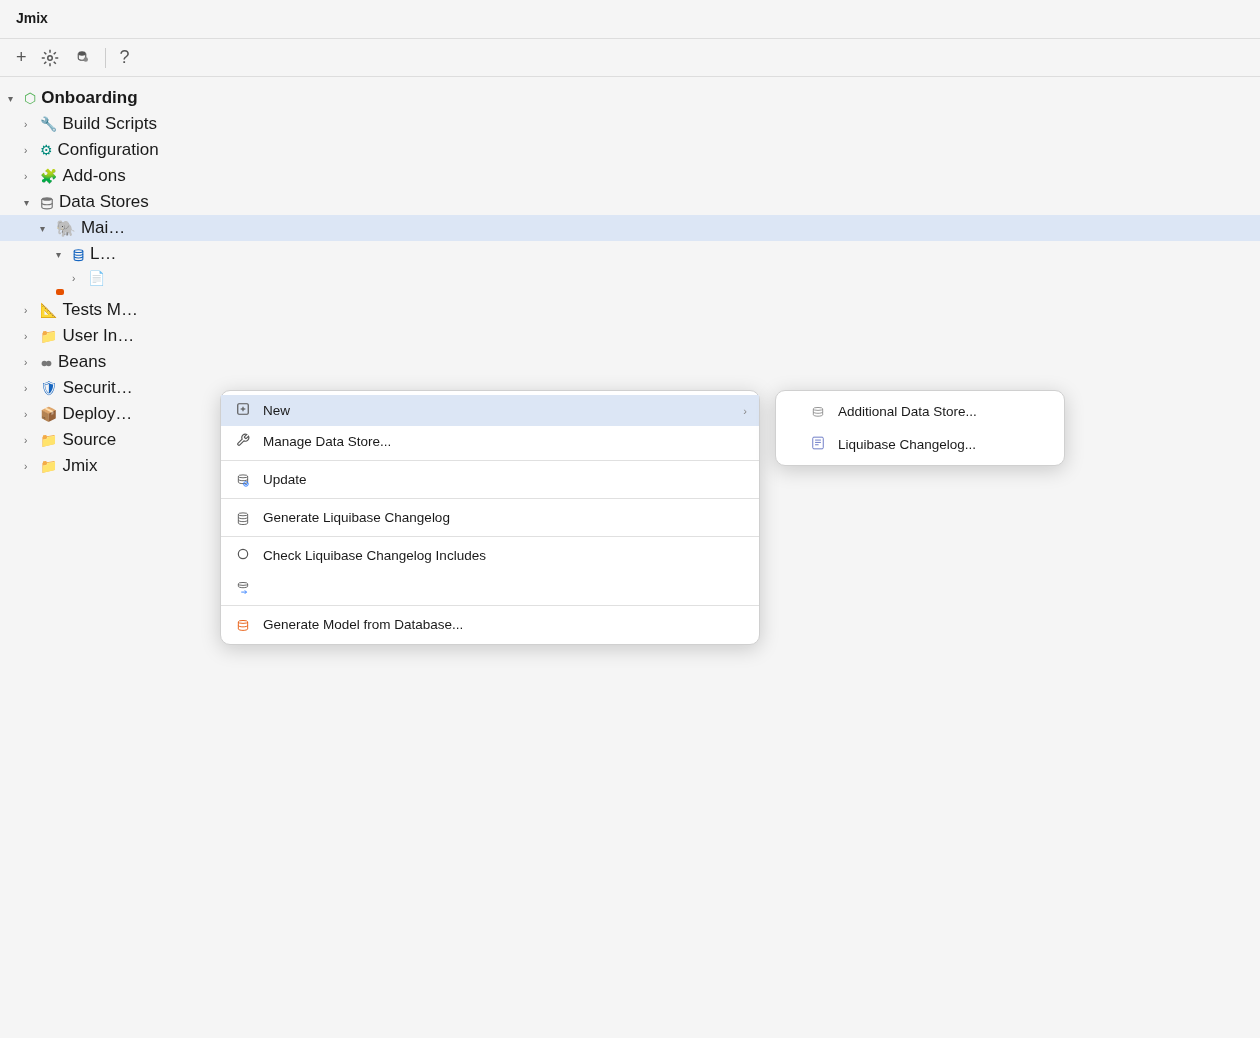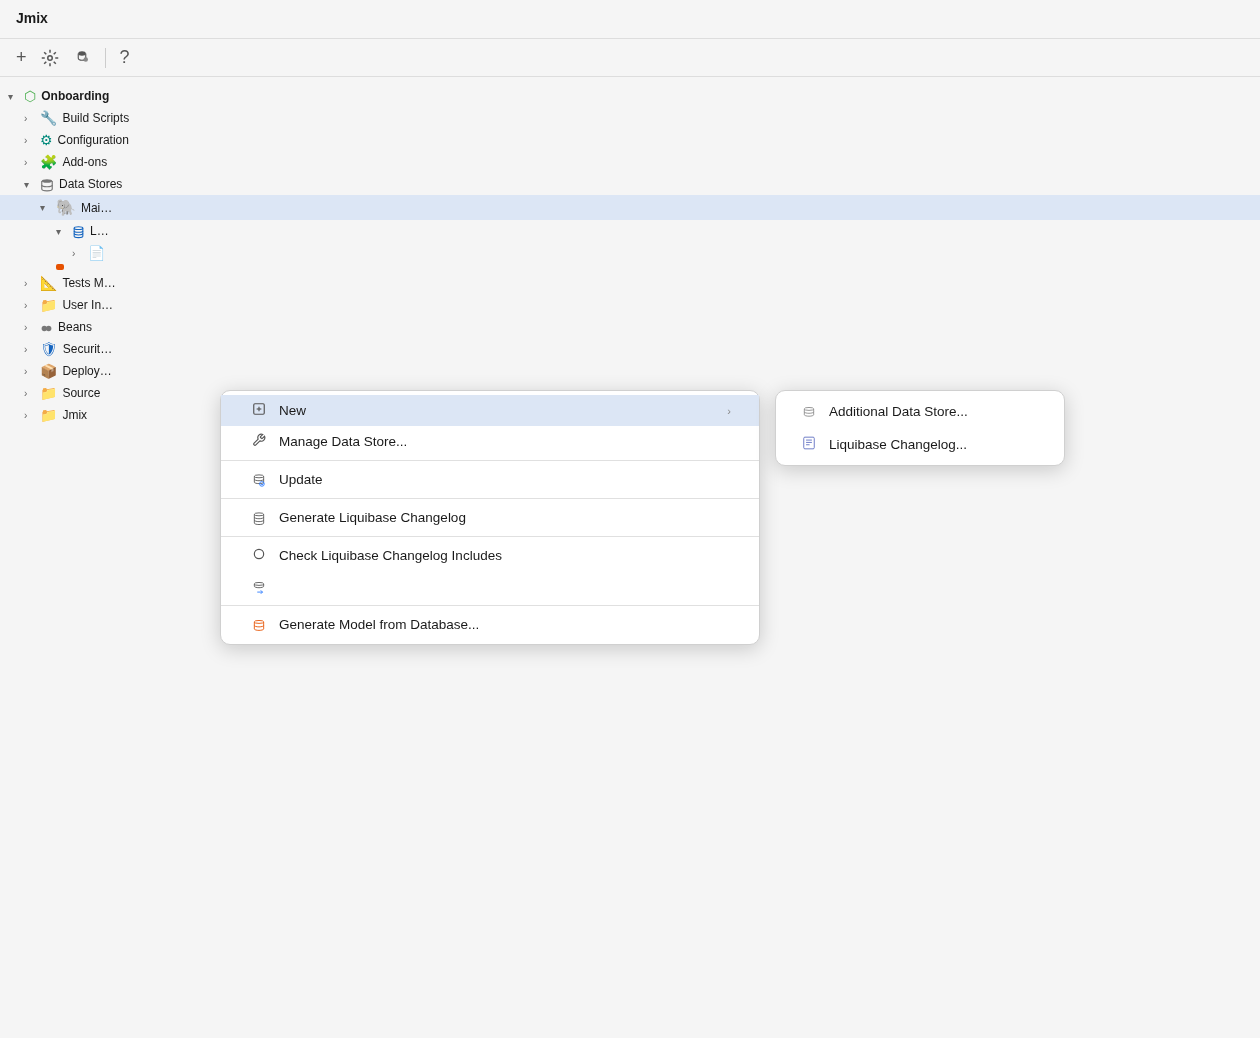--- a/index.html
+++ b/index.html
@@ -79,21 +79,21 @@
       color: #666;
       width: 16px;
       flex-shrink: 0;
     }
     .tree-item .icon {
       margin-right: 5px;
       font-size: 14px;
       flex-shrink: 0;
     }
     .tree-item .label {
-      font-size: 12px;
+      font-size: 17px;
       color: #1a1a1a;
     }
     .tree-item .label.bold { font-weight: 700; }
 
     
     .indent-0 { padding-left: 8px; }
     .indent-1 { padding-left: 24px; }
     .indent-2 { padding-left: 40px; }
     .indent-3 { padding-left: 56px; }
     .indent-4 { padding-left: 72px; }
@@ -107,21 +107,21 @@
       border: 1px solid #d0d0d0;
       border-radius: 10px;
       box-shadow: 0 4px 20px rgba(0,0,0,0.18);
       width: 540px;
       z-index: 100;
       padding: 4px 0;
     }
     .menu-item {
       display: flex;
       align-items: center;
-      padding: 7px 28px;
+      padding: 7px 12px;
       cursor: pointer;
       font-size: 13.5px;
       color: #1a1a1a;
       gap: 10px;
     }
     .menu-item.highlighted {
       background: #dce6f5;
     }
     .menu-item .menu-icon {
       font-size: 15px;
@@ -144,21 +144,21 @@
     .submenu {
       position: absolute;
       top: 390px;
       left: 775px;
       background: #fff;
       border: 1px solid #d0d0d0;
       border-radius: 10px;
       box-shadow: 0 4px 20px rgba(0,0,0,0.18);
       width: 290px;
       z-index: 101;
-      padding: 4px 7px;
+      padding: 4px 16px;
     }
     .submenu .menu-item {
       padding: 8px 16px;
     }
     .icon-teal { color: #00897b; }
     .icon-gray { color: #757575; }
   </style>
 </head>
 <body>
 

